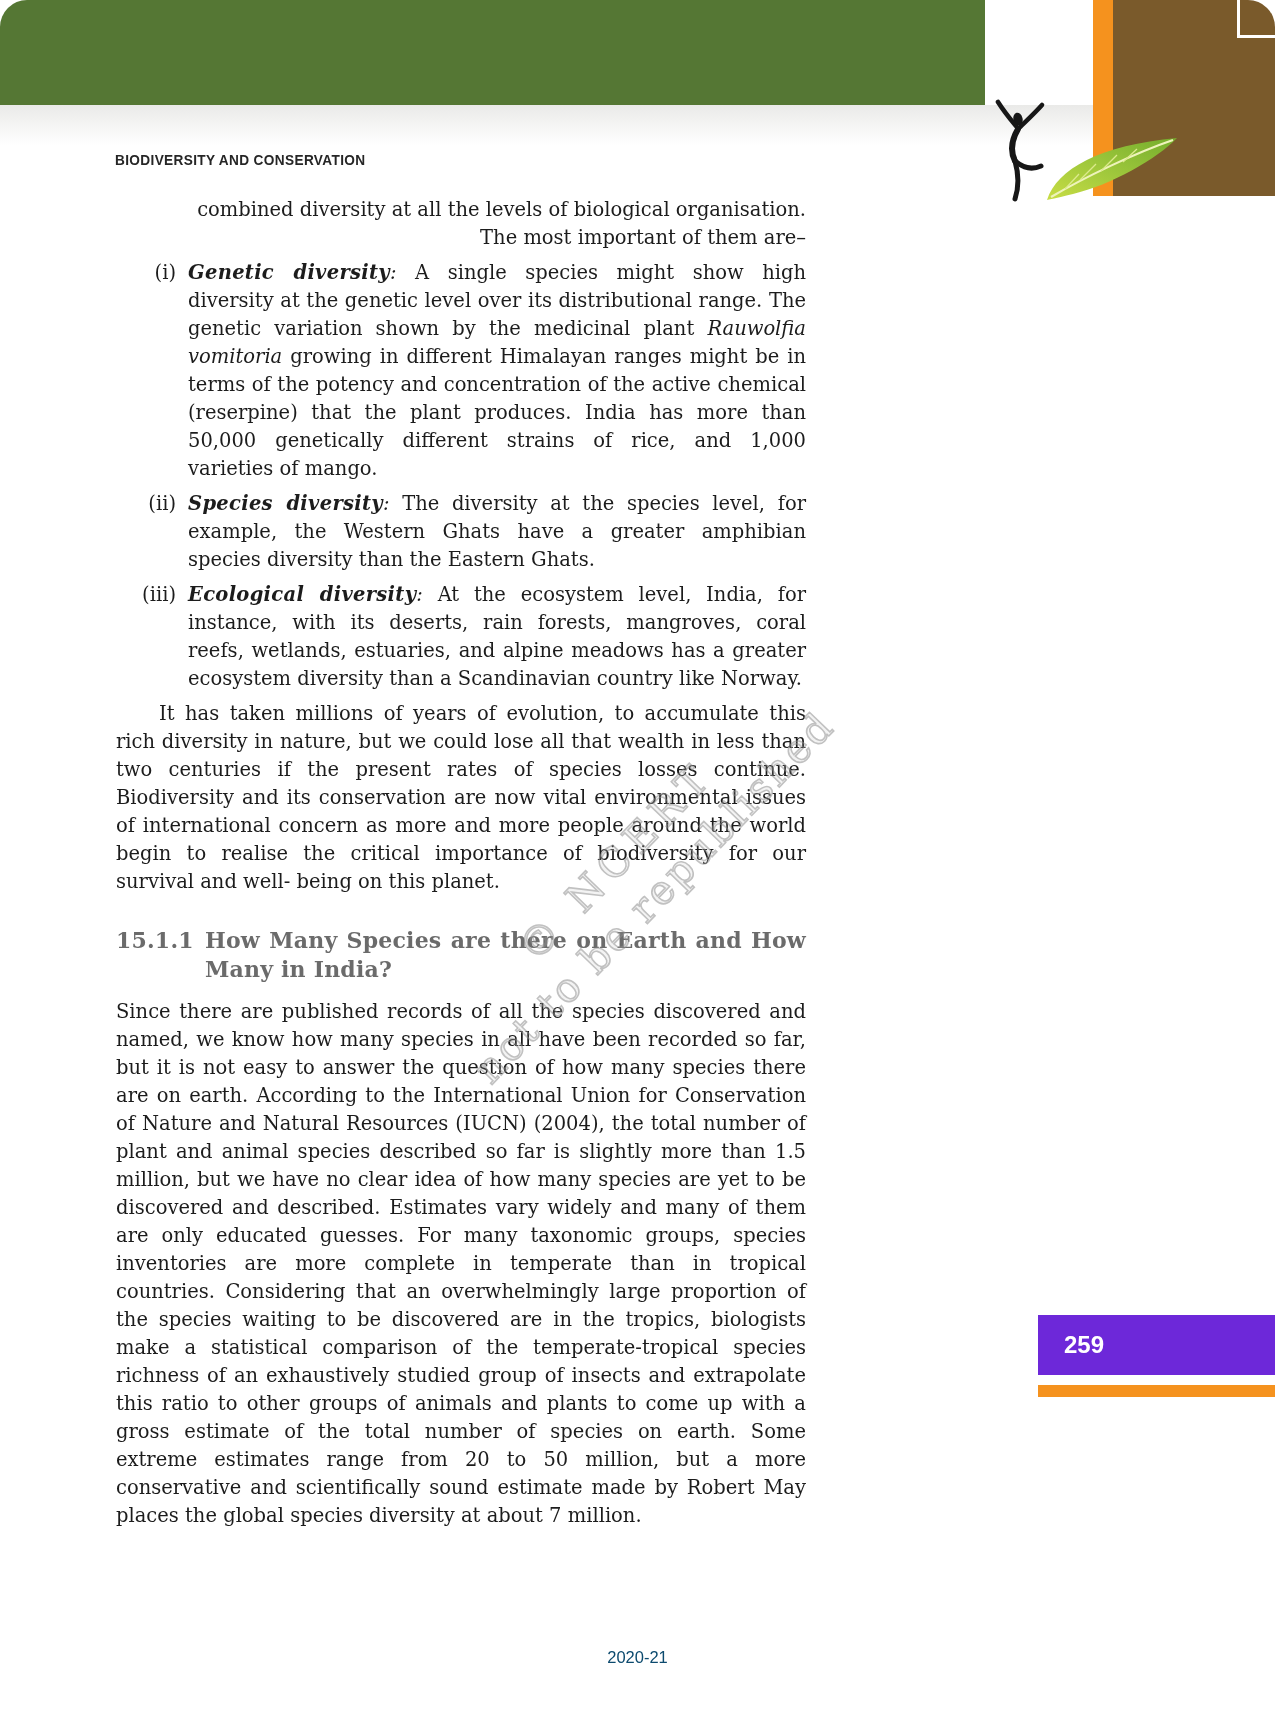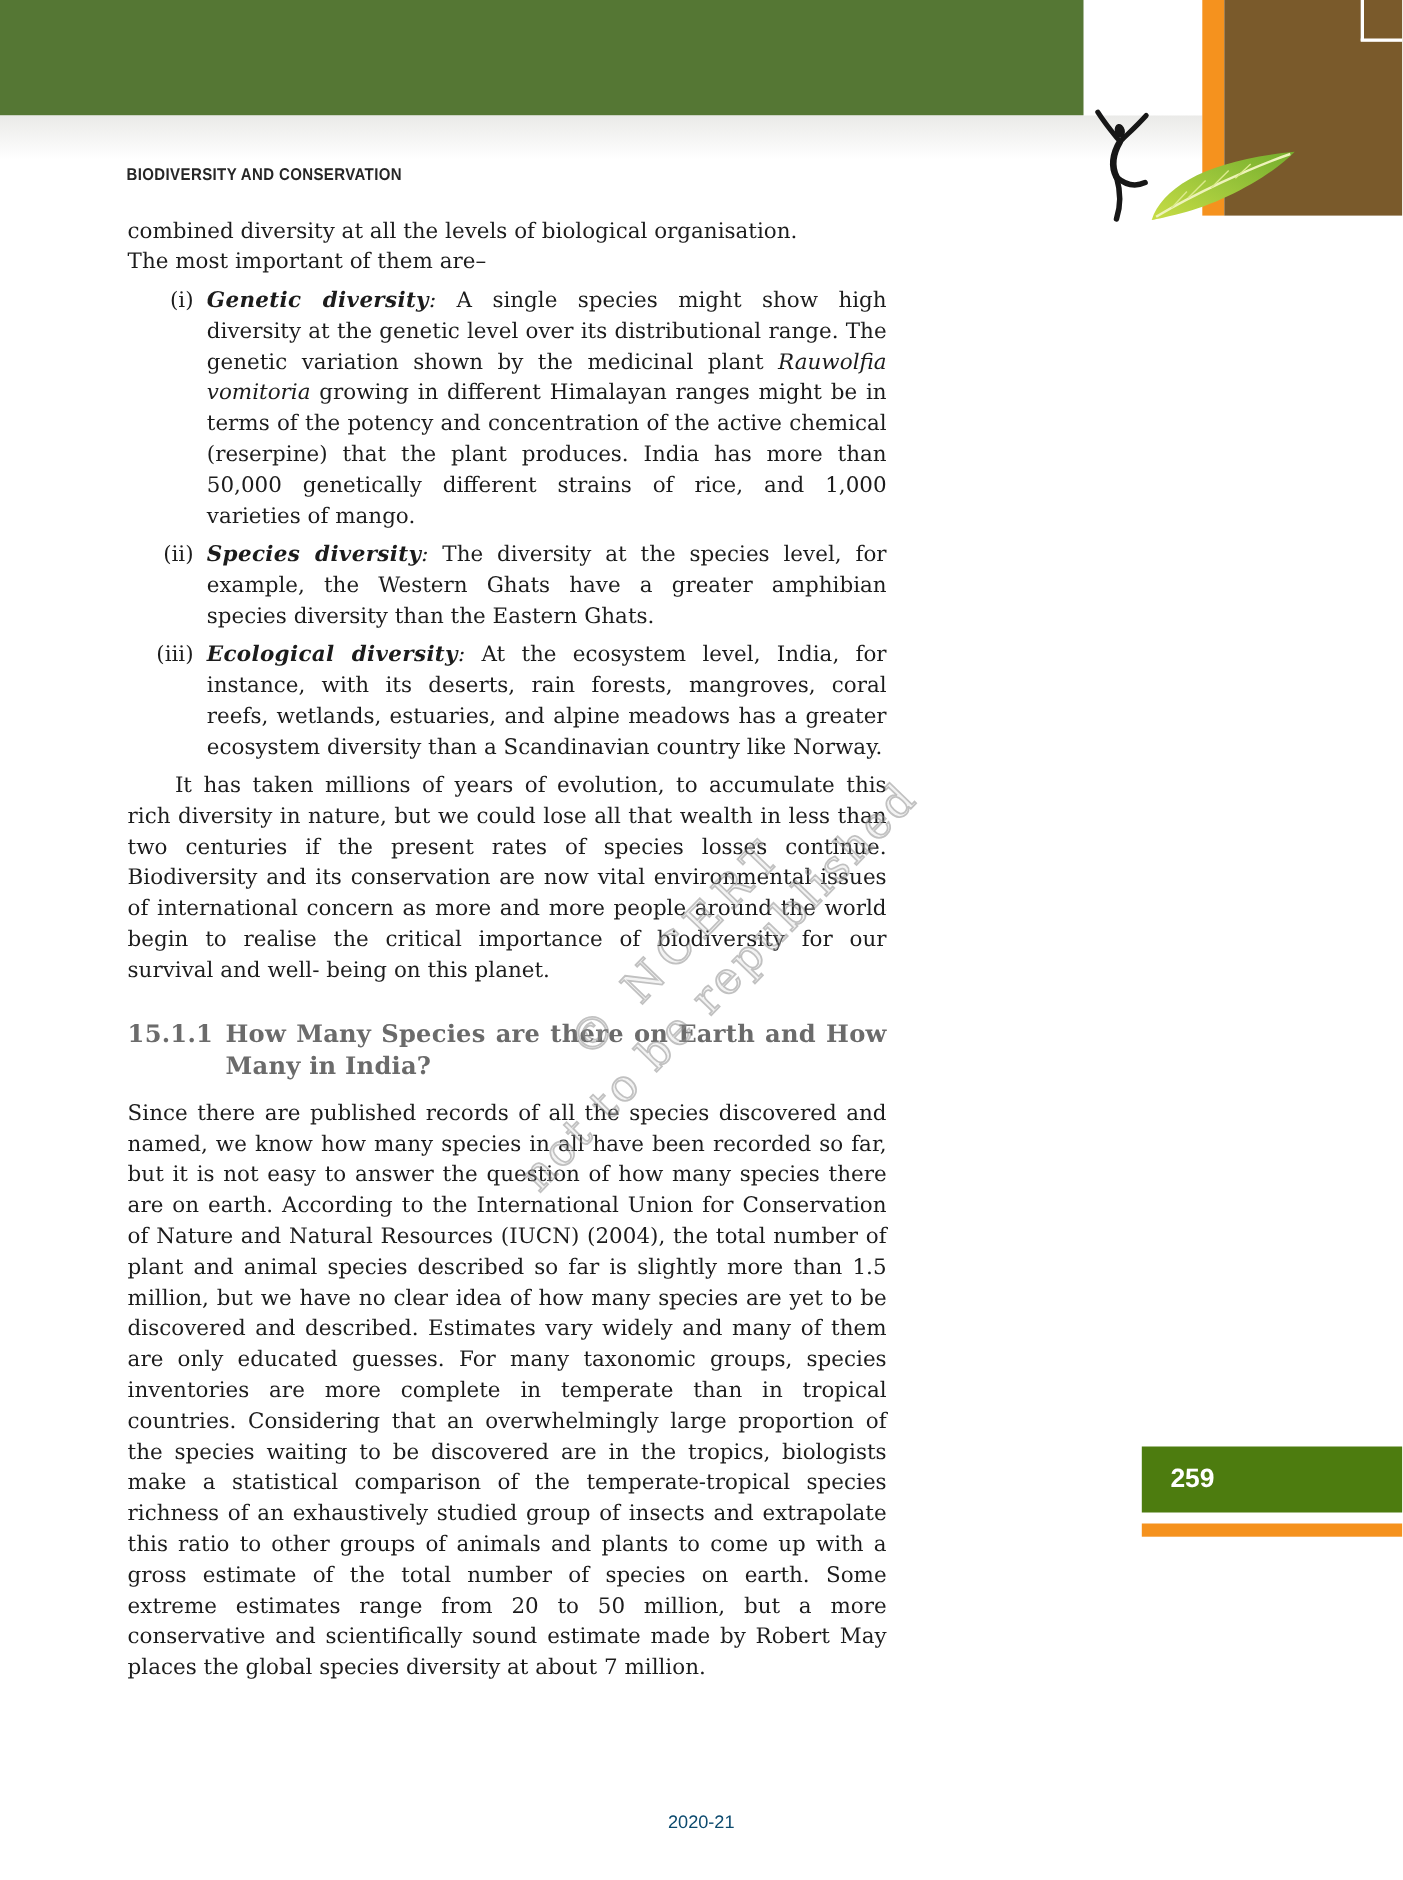--- a/index.html
+++ b/index.html
@@ -1,20 +1,20 @@
 <!DOCTYPE html>
 <html><head>
 <meta charset="utf-8">
 <style>
   * { margin:0; padding:0; box-sizing:border-box; }
   html,body { background:#ffffff; }
   .page {
     position:relative; width:1275px; height:1709px; margin:0 auto;
     background:#ffffff; overflow:hidden;
-    font-family:"DejaVu Serif", serif; color:#1c1c1c;
+    font-family:"DejaVu Serif", serif; color:#1c1c1c;border-radius:27px;
   }
   
   .green-bar { position:absolute; left:0; top:0; width:985px; height:105px; background:#557734; }
   .fade-band { position:absolute; left:0; top:105px; width:1093px; height:40px;
                background:linear-gradient(to bottom,#eaeae8,#ffffff); }
   .orange-strip { position:absolute; left:1093px; top:0; width:20px; height:196px; background:#f5921e; }
   .brown-block { position:absolute; left:1113px; top:0; width:162px; height:196px; background:#7a5a2b; }
   .corner-mark-v { position:absolute; left:1237px; top:0; width:3px; height:37px; background:#ffffff; }
   .corner-mark-h { position:absolute; left:1237px; top:35px; width:38px; height:3px; background:#ffffff; }
   .logo-svg { position:absolute; left:985px; top:93px; z-index:4; }
@@ -23,21 +23,21 @@
     position:absolute; left:115px; top:151px; z-index:2;
     font-family:"Liberation Sans", sans-serif; font-weight:700; font-size:15.5px;
     letter-spacing:0.4px; color:#262626; transform:scaleX(0.88); transform-origin:left center;
     white-space:nowrap;
   }
   
   .column {
     position:absolute; left:116px; top:196px; width:690px;
     font-size:19.5px; line-height:28px;
   }
-  .intro-line { text-align:left; }
+  .intro-line { text-align:right; }
   .list-item { position:relative; padding-left:72px; margin-top:7px; text-align:justify; }
   .list-marker { position:absolute; left:0; top:0; width:60px; text-align:right; }
   .term { font-weight:700; font-style:italic; letter-spacing:0.3px; }
   .term-colon { font-style:italic; }
   .italic { font-style:italic; }
   .para-indent { margin-top:7px; text-align:justify; text-indent:43px; }
   .para { margin-top:14px; text-align:justify; }
   .section-heading {
     position:relative; margin-top:30px; padding-left:89px;
     font-weight:700; font-size:22px; line-height:29px; color:#6b6b6b;
@@ -48,21 +48,21 @@
   .watermark { position:absolute; left:0; top:0; width:100%; height:100%; pointer-events:none; z-index:5; opacity:0.55; }
   .wm-line {
     position:absolute; font-family:"DejaVu Serif", serif; font-size:40px; font-weight:400;
     color:rgba(175,175,175,0.28); -webkit-text-stroke:1.6px #8f8f8f;
     white-space:nowrap; transform:rotate(-46deg); transform-origin:center center;
   }
   .wm-1 { left:486px; top:838px; letter-spacing:8px; }
   .wm-2 { left:405px; top:874px; letter-spacing:3px; }
   
   .page-badge {
-    position:absolute; left:1038px; top:1315px; width:237px; height:60px; background:#4d7c0f;
+    position:absolute; left:1038px; top:1315px; width:237px; height:60px; background:#6d28d9;
     color:#ffffff; font-family:"Liberation Sans", sans-serif; font-weight:700; font-size:24px;
     line-height:60px; padding-left:26px; z-index:3;
   }
   .page-badge-strip { position:absolute; left:1038px; top:1385px; width:237px; height:12px; background:#f5921e; }
   
   .footer {
     position:absolute; left:0; top:1648px; width:100%; text-align:center;
     font-family:"Liberation Sans", sans-serif; font-size:16.5px; color:#0c4a6e;
   }
 </style>

